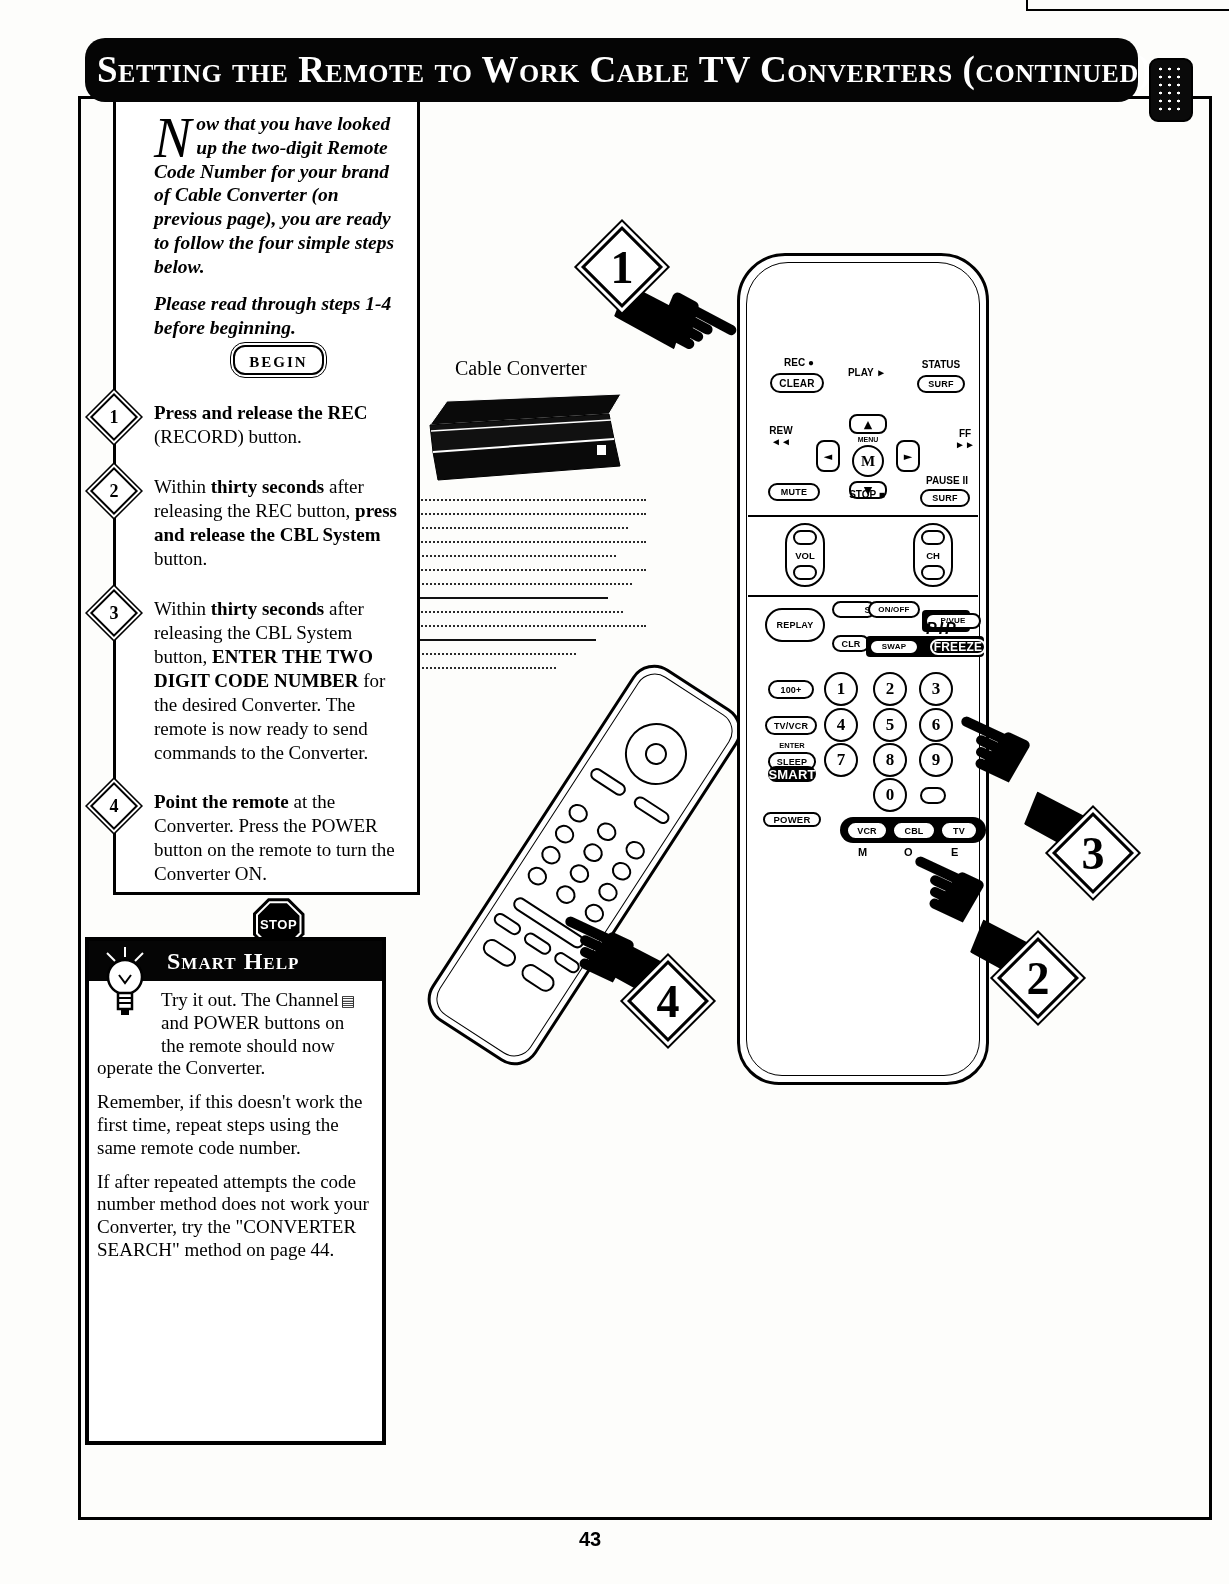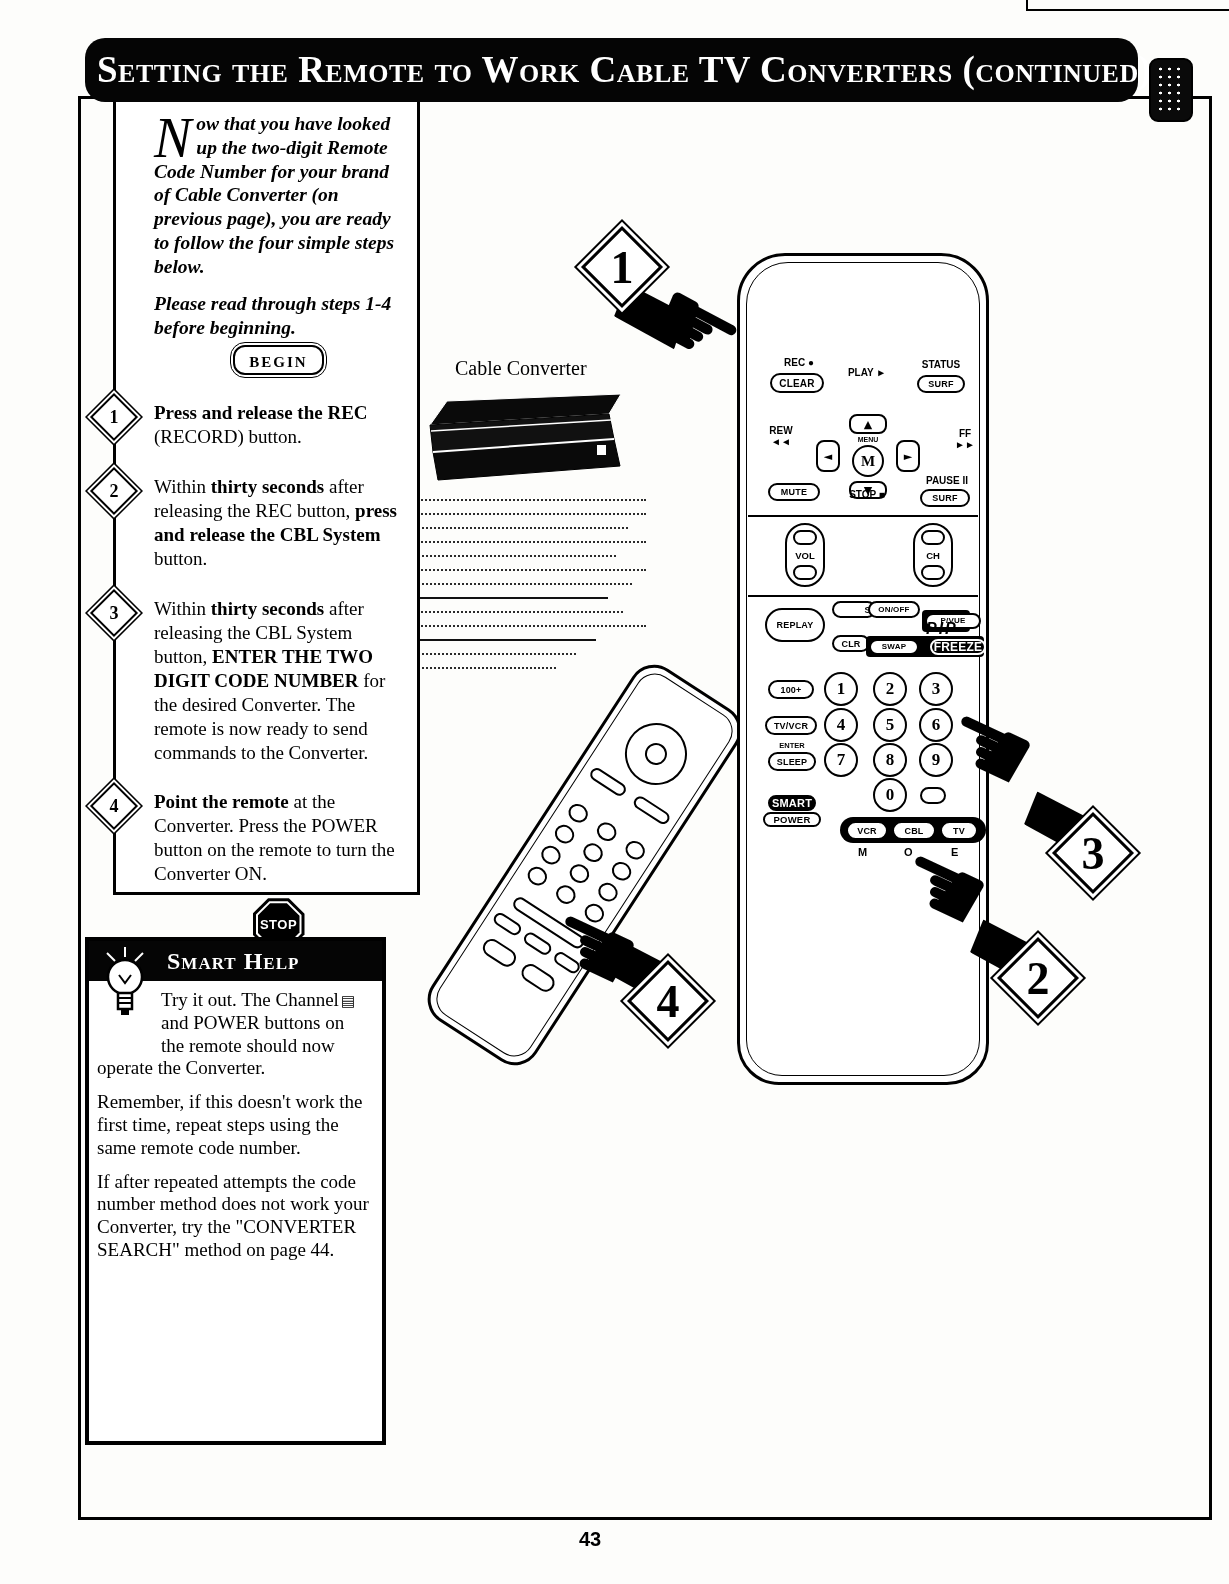--- a/index.html
+++ b/index.html
@@ -320,21 +320,21 @@
     <div class="circle-btn" style="left:84px; top:452px;">4</div>
     <div class="circle-btn" style="left:133px; top:452px;">5</div>
     <div class="circle-btn" style="left:179px; top:452px;">6</div>
 
     <div class="lbl" style="left:32px; top:486px; width:40px; font-size:7.5px;">ENTER</div>
     <div class="pill" style="left:28px; top:496px; width:48px; height:19px;">SLEEP</div>
     <div class="circle-btn" style="left:84px; top:487px;">7</div>
     <div class="circle-btn" style="left:133px; top:487px;">8</div>
     <div class="circle-btn" style="left:179px; top:487px;">9</div>
 
-    <div class="pill inverse" style="left:28px; top:539px; width:48px; height:16px; font-size:11px; border-color:#000;">SMART</div>
+    <div class="pill inverse" style="left:28px; top:510px; width:48px; height:16px; font-size:13px; border-color:#000;">SMART</div>
     <div class="circle-btn" style="left:133px; top:522px;">0</div>
     <div class="pill" style="left:180px; top:531px; width:26px; height:17px;"></div>
 
     <div class="blackstrip" style="left:100px; top:561px; width:146px; height:26px; border-radius:13px;"></div>
     <div class="pill" style="left:23px; top:556px; width:58px; height:15px; border-radius:16px; font-size:9.5px;">POWER</div>
     <div class="pill" style="left:106px; top:565px; width:42px; height:19px;">VCR</div>
     <div class="pill" style="left:152px; top:565px; width:44px; height:19px; border-width:2.5px;">CBL</div>
     <div class="pill" style="left:200px; top:565px; width:38px; height:19px;">TV</div>
     <div class="mode-letter" style="left:118px; top:590px;">M</div>
     <div class="mode-letter" style="left:164px; top:590px;">O</div>

